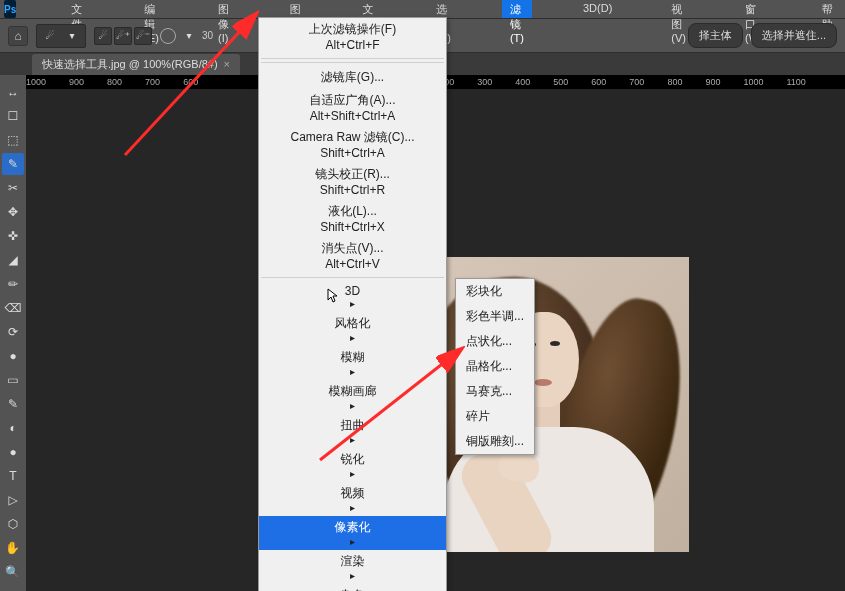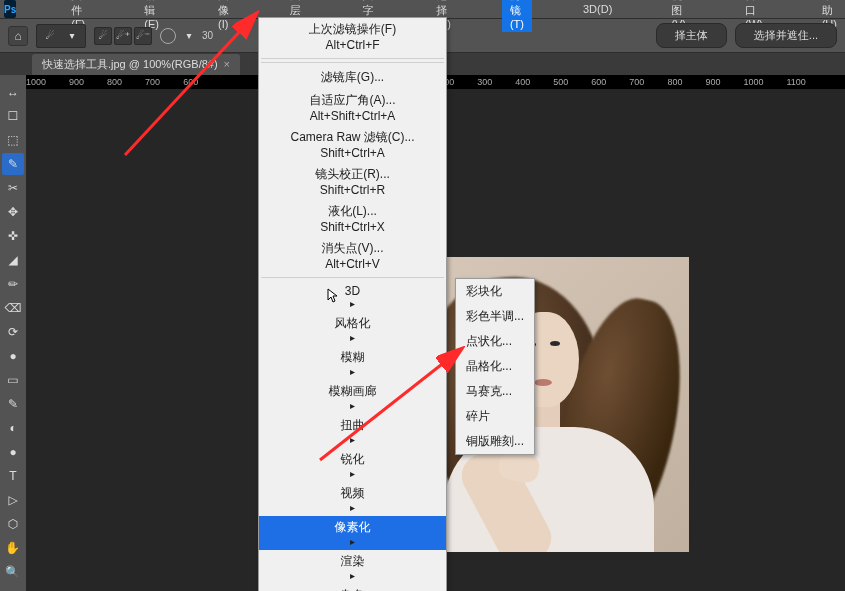--- a/index.html
+++ b/index.html
@@ -1,31 +1,31 @@
 <!DOCTYPE html>
 <html><head>
 <meta charset="utf-8">
 <style>
   * { margin: 0; padding: 0; box-sizing: border-box; font-family: "Microsoft YaHei", Arial, sans-serif; }
   body { width: 845px; height: 591px; background: #fff; overflow: hidden; position: relative; }
   .app { position: relative; width: 845px; height: 591px; background: #535353; }
-  .menu-bar { display: flex; align-items: center; background: #535353; height: 19px; color: #ddd; font-size: 11px; border-bottom: 1px solid #2d2d2d; }
+  .menu-bar { display: flex; background: #535353; height: 19px; color: #ddd; font-size: 11px; border-bottom: 1px solid #2d2d2d; }
   .menu-bar .ps { width: 18px; height: 18px; margin: 0 4px; background: #001e36; color: #31a8ff; display: flex; align-items: center; justify-content: center; font-weight: bold; font-size: 10px; border-radius: 2px; }
   .menu-bar .m { padding: 2px 8px; cursor: default; margin-left: 43px; }
   .menu-bar .m.active { background: #1473e6; color: #fff; }
   .options-bar { display: flex; align-items: center; background: #535353; height: 34px; padding: 0 8px; gap: 8px; color: #ccc; font-size: 11px; border-bottom: 1px solid #2d2d2d; }
   .options-bar .home { width: 20px; height: 20px; background: #444; border: 1px solid #333; border-radius: 3px; display: flex; align-items: center; justify-content: center; font-size: 12px; }
   .options-bar .tool-sel { display: flex; align-items: center; background: #3a3a3a; border: 1px solid #2a2a2a; border-radius: 2px; padding: 2px 4px; gap: 4px; }
   .options-bar .ico { width: 18px; height: 18px; display: inline-flex; align-items: center; justify-content: center; color: #ddd; font-size: 10px; }
   .options-bar .qs { display: flex; gap: 2px; }
   .options-bar .qs .ico { background: #3a3a3a; border: 1px solid #2a2a2a; border-radius: 2px; }
   .options-bar .brush-size { display: flex; align-items: center; gap: 4px; }
   .options-bar .brush-size .dot { width: 16px; height: 16px; border-radius: 50%; border: 1px solid #aaa; }
   .options-bar .brush-size .sz { font-size: 10px; }
-  .options-bar .btn { background: #3a3a3a; border: 1px solid #2a2a2a; padding: 4px 18px; border-radius: 8px; color: #ddd; font-size: 11px; }
+  .options-bar .btn { background: #3a3a3a; border: 1px solid #2a2a2a; padding: 4px 10px; border-radius: 8px; color: #ddd; font-size: 11px; }
   .tab-bar { background: #3a3a3a; height: 22px; display: flex; align-items: center; padding-left: 32px; }
   .tab { background: #535353; color: #ddd; font-size: 11px; padding: 3px 10px; border-radius: 3px 3px 0 0; display: flex; align-items: center; gap: 6px; }
   .tab .x { color: #aaa; }
   .toolstrip { position: absolute; left: 0; top: 75px; width: 26px; background: #535353; display: flex; flex-direction: column; align-items: center; gap: 2px; padding-top: 6px; }
   .toolstrip .tool { width: 22px; height: 22px; display: flex; align-items: center; justify-content: center; color: #ddd; font-size: 12px; border-radius: 2px; }
   .toolstrip .tool.active { background: #2a6cc7; }
   .ruler-top { position: absolute; left: 26px; top: 75px; right: 0; height: 14px; background: #000000; color: #aaa; font-size: 9px; display: flex; align-items: center; overflow: hidden; }
   .ruler-top span { margin-right: 23px; }
   .canvas { position: absolute; left: 26px; top: 89px; right: 0; bottom: 0; background: #262626; }
   .photo { position: absolute; left: 388px; top: 168px; width: 275px; height: 295px; background: linear-gradient(135deg, #d7c7b8 0%, #bfb0a0 100%); overflow: hidden; }

